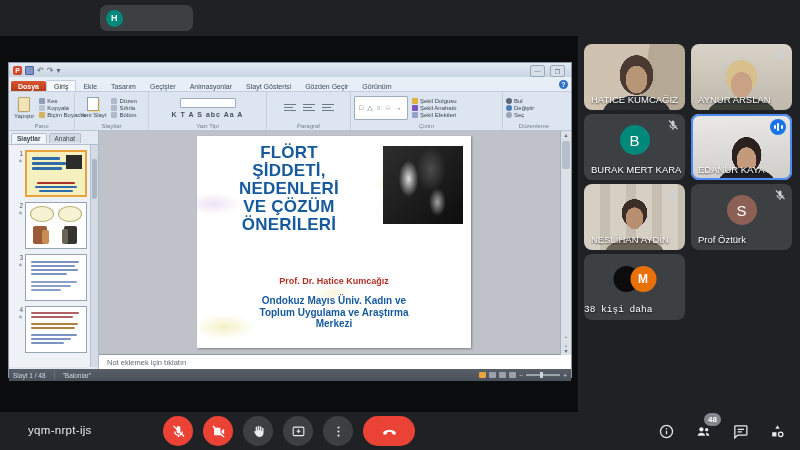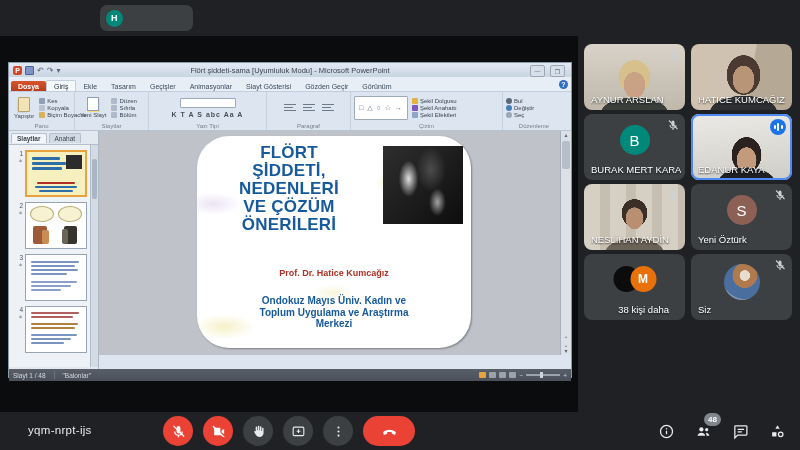--- a/index.html
+++ b/index.html
@@ -68,28 +68,28 @@
   .vscroll{position:absolute;right:0;top:0;width:10px;height:224px;background:#dce1e7;border-left:1px solid #a7b0ba;font-size:6px;color:#5a6878;text-align:center;}
   .vscroll .tmb{position:absolute;left:1px;right:1px;top:10px;height:28px;background:#b6bfc9;border-radius:2px;}
   .vscroll .nav{position:absolute;left:0;right:0;bottom:1px;line-height:6px;}
 
   .slide{position:absolute;left:98px;top:5px;width:274px;height:212px;background:
      radial-gradient(ellipse 44px 18px at 10% 90%, rgba(228,218,110,.38), transparent 70%),
      radial-gradient(ellipse 30px 14px at 72% 22%, rgba(228,218,110,.30), transparent 70%),
      radial-gradient(ellipse 40px 16px at 6% 32%, rgba(186,156,218,.28), transparent 70%),
      radial-gradient(ellipse 30px 12px at 50% 74%, rgba(228,218,110,.25), transparent 70%),
      #ffffff;
-     box-shadow:1px 1px 2px rgba(0,0,0,.35);border-radius:32px;}
+     box-shadow:1px 1px 2px rgba(0,0,0,.35);}
   .slide-title{position:absolute;left:6px;top:8px;width:172px;font-size:17px;line-height:1.06;font-weight:700;color:#175a9c;text-align:center;white-space:pre-line;letter-spacing:.2px;}
   .hands{position:absolute;right:8px;top:10px;width:80px;height:78px;background:
      radial-gradient(ellipse 14px 26px at 32% 42%, rgba(245,245,245,.9), transparent 70%),
      radial-gradient(ellipse 12px 20px at 68% 72%, rgba(210,210,210,.75), transparent 70%),
      radial-gradient(ellipse 20px 30px at 60% 30%, rgba(120,120,120,.5), transparent 75%),
      linear-gradient(135deg,#2e2e2e,#0d0d0d);}
-  .slide-author{position:absolute;left:12px;right:12px;top:132px;text-align:center;font-size:9px;font-weight:700;color:#b03024;}
+  .slide-author{position:absolute;left:12px;right:12px;top:140px;text-align:center;font-size:9px;font-weight:700;color:#b03024;}
   .slide-sub{position:absolute;left:12px;right:12px;top:159px;text-align:center;font-size:10px;line-height:1.15;font-weight:700;color:#175a9c;white-space:pre-line;}
 
   .notes{height:14px;background:#fff;border-top:1px solid #8f9aa6;display:flex;align-items:center;font-size:7.5px;color:#5f6b76;padding-left:8px;}
   .statusbar{height:12px;background:linear-gradient(#585f69,#4b515a);display:flex;align-items:center;font-size:6.5px;color:#d3d8de;padding:0 4px;gap:8px;}
   .statusbar .sep{width:1px;height:8px;background:#6b727c;}
   .status-right{margin-left:auto;display:flex;align-items:center;gap:3px;}
   .vicon{width:7px;height:6px;background:#9aa2ac;border-radius:1px;}
   .vicon.on{background:#e8a33d;}
   .zslider{width:34px;height:2px;background:#9aa2ac;position:relative;}
   .zslider i{position:absolute;left:14px;top:-2px;width:3px;height:6px;background:#cfd4da;}
@@ -101,21 +101,21 @@
   .tile-name{position:absolute;left:7px;bottom:5px;right:4px;font-size:9.5px;font-weight:500;color:#fff;text-shadow:0 1px 2px rgba(0,0,0,.8);white-space:nowrap;overflow:hidden;}
   .big-avatar{position:absolute;left:50%;top:40%;transform:translate(-50%,-50%);width:30px;height:30px;border-radius:50%;color:#fff;font-size:15px;font-weight:500;display:flex;align-items:center;justify-content:center;}
   .mic-off{position:absolute;top:5px;right:6px;width:12px;height:12px;}
   .mic-off svg{width:12px;height:12px;display:block;}
   .audio-ind{position:absolute;top:5px;right:6px;width:16px;height:16px;border-radius:50%;background:#1a73e8;display:flex;align-items:center;justify-content:center;gap:1.5px;}
   .audio-ind i{width:2px;height:8px;background:#fff;border-radius:1px;}
   .audio-ind i:first-child,.audio-ind i:last-child{height:4px;}
   .more-avatars{position:absolute;left:50%;top:38%;transform:translate(-50%,-50%);display:flex;}
   .more-avatars .c{width:26px;height:26px;border-radius:50%;display:flex;align-items:center;justify-content:center;color:#fff;font-weight:700;font-size:12px;}
   .more-avatars .c+.c{margin-left:-9px;}
-  .center-name{left:0;right:16px;text-align:right;}
+  .center-name{left:0;right:8px;text-align:left;font-family:Liberation Mono, monospace;}
   .photo-av{position:absolute;left:50%;top:42%;transform:translate(-50%,-50%);width:36px;height:36px;border-radius:50%;background:radial-gradient(circle at 58% 32%, #e8ddcc 0 16%, #b07a4e 17% 38%, #4a6f9e 39% 72%, #7b94b5 73%);}
 
   .f-hatice{background:
      radial-gradient(ellipse 34px 17px at 52% 104%, #2e2f33 98%, transparent),
      radial-gradient(ellipse 11px 14px at 52% 54%, #b99577 98%, transparent),
      radial-gradient(ellipse 17px 20px at 52% 47%, #4a3a31 98%, transparent),
      linear-gradient(100deg,#cfc2b0 58%,#b5a894 59%);}
   .f-aynur{background:
      radial-gradient(ellipse 34px 16px at 50% 105%, #3a3f3a 98%, transparent),
      radial-gradient(ellipse 11px 13px at 50% 62%, #c9a184 98%, transparent),
@@ -180,21 +180,20 @@
     <div class="ppt">
 
       <div class="ppt-title">
         <div class="qat">
           <span class="ppt-logo">P</span>
           <span class="disk"></span>
           <span class="g">↶</span>
           <span class="g">↷</span>
           <span class="g">▾</span>
         </div>
-        <div class="win-title">Flört şiddeti-sama [Uyumluluk Modu] - Microsoft PowerPoint</div>
         <div class="winbtns">
           <span>—</span>
           <span>❐</span>
         </div>
       </div>
 
       <div class="ppt-tabs">
         <span class="ptab file">Dosya</span>
         <span class="ptab active">Giriş</span>
         <span class="ptab">Ekle</span>
@@ -394,20 +393,23 @@
 VE ÇÖZÜM
 ÖNERİLERİ</div>
               <div class="hands"></div>
               <div class="slide-author">Prof. Dr. Hatice Kumcağız</div>
               <div class="slide-sub">Ondokuz Mayıs Üniv. Kadın ve
 Toplum Uygulama ve Araştırma
 Merkezi</div>
             </div>
             <div class="vscroll">▴<span class="tmb"></span><span class="nav">⌃<br>⌄<br>▾</span></div>
           </div>
+          <div class="notes">
+              <span>Not eklemek için tıklatın</span>
+            </div>
         </div>
       </div>
 
       <div class="statusbar">
         <span>Slayt 1 / 48</span>
         <span class="sep"></span>
         <span>"Balonlar"</span>
         <div class="status-right">
           <span class="vicon on"></span>
           <span class="vicon"></span>
@@ -417,32 +419,32 @@
           <span class="zslider">
               <i></i>
             </span>
           <span style="color:#cfd4da">+</span>
         </div>
       </div>
     </div>
   </div>
 
   <div class="pgrid">
+      <div class="tile f-hatice">
+        <span class="tile-name">HATICE KUMCAĞIZ</span>
+      </div>
       <div class="tile f-aynur">
         <span class="tile-name">AYNUR ARSLAN</span>
         <span class="mic-off">
           <svg viewBox="0 0 24 24">
             <path d="M12 15a3 3 0 0 0 3-3V6a3 3 0 0 0-6 0v6a3 3 0 0 0 3 3z" fill="#cdd1d5"></path>
             <path d="M17 12a5 5 0 0 1-10 0H5a7 7 0 0 0 6 6.9V22h2v-3.1A7 7 0 0 0 19 12h-2z" fill="#cdd1d5"></path>
             <path d="M4 3l17 17" stroke="#cdd1d5" stroke-width="2.2"></path>
           </svg>
         </span>
-      </div>
-      <div class="tile f-hatice">
-        <span class="tile-name">HATICE KUMCAĞIZ</span>
       </div>
       <div class="tile">
         <span class="big-avatar" style="background:#00897b">B</span>
         <span class="tile-name">BURAK MERT KARAH...</span>
         <span class="mic-off">
           <svg viewBox="0 0 24 24">
             <path d="M12 15a3 3 0 0 0 3-3V6a3 3 0 0 0-6 0v6a3 3 0 0 0 3 3z" fill="#cdd1d5"></path>
             <path d="M17 12a5 5 0 0 1-10 0H5a7 7 0 0 0 6 6.9V22h2v-3.1A7 7 0 0 0 19 12h-2z" fill="#cdd1d5"></path>
             <path d="M4 3l17 17" stroke="#cdd1d5" stroke-width="2.2"></path>
           </svg>
@@ -461,47 +463,36 @@
         <span class="mic-off">
           <svg viewBox="0 0 24 24">
             <path d="M12 15a3 3 0 0 0 3-3V6a3 3 0 0 0-6 0v6a3 3 0 0 0 3 3z" fill="#cdd1d5"></path>
             <path d="M17 12a5 5 0 0 1-10 0H5a7 7 0 0 0 6 6.9V22h2v-3.1A7 7 0 0 0 19 12h-2z" fill="#cdd1d5"></path>
             <path d="M4 3l17 17" stroke="#cdd1d5" stroke-width="2.2"></path>
           </svg>
         </span>
       </div>
       <div class="tile">
         <span class="big-avatar" style="background:#8d6056">S</span>
-        <span class="tile-name">Yeni Öztürk</span>
+        <span class="tile-name">Prof Öztürk</span>
         <span class="mic-off">
           <svg viewBox="0 0 24 24">
             <path d="M12 15a3 3 0 0 0 3-3V6a3 3 0 0 0-6 0v6a3 3 0 0 0 3 3z" fill="#cdd1d5"></path>
             <path d="M17 12a5 5 0 0 1-10 0H5a7 7 0 0 0 6 6.9V22h2v-3.1A7 7 0 0 0 19 12h-2z" fill="#cdd1d5"></path>
             <path d="M4 3l17 17" stroke="#cdd1d5" stroke-width="2.2"></path>
           </svg>
         </span>
       </div>
       <div class="tile">
         <span class="more-avatars">
           <span class="c" style="background:#0c0c0d"></span>
           <span class="c" style="background:#e8710a">M</span>
         </span>
         <span class="tile-name center-name">38 kişi daha</span>
       </div>
-      <div class="tile">
-        <span class="photo-av"></span>
-        <span class="tile-name">Siz</span>
-        <span class="mic-off">
-          <svg viewBox="0 0 24 24">
-            <path d="M12 15a3 3 0 0 0 3-3V6a3 3 0 0 0-6 0v6a3 3 0 0 0 3 3z" fill="#cdd1d5"></path>
-            <path d="M17 12a5 5 0 0 1-10 0H5a7 7 0 0 0 6 6.9V22h2v-3.1A7 7 0 0 0 19 12h-2z" fill="#cdd1d5"></path>
-            <path d="M4 3l17 17" stroke="#cdd1d5" stroke-width="2.2"></path>
-          </svg>
-        </span>
-      </div>
     </div>
 
   <div class="bottombar">
     <span class="meet-code">yqm-nrpt-ijs</span>
 
     <div class="controls">
       <div class="cbtn red">
         <svg viewBox="0 0 24 24">
             <path d="M12 15a3 3 0 0 0 3-3V6a3 3 0 0 0-6 0v6a3 3 0 0 0 3 3z" fill="#fff"></path>
             <path d="M17 12a5 5 0 0 1-10 0H5a7 7 0 0 0 6 6.9V21h2v-2.1A7 7 0 0 0 19 12h-2z" fill="#fff"></path>

